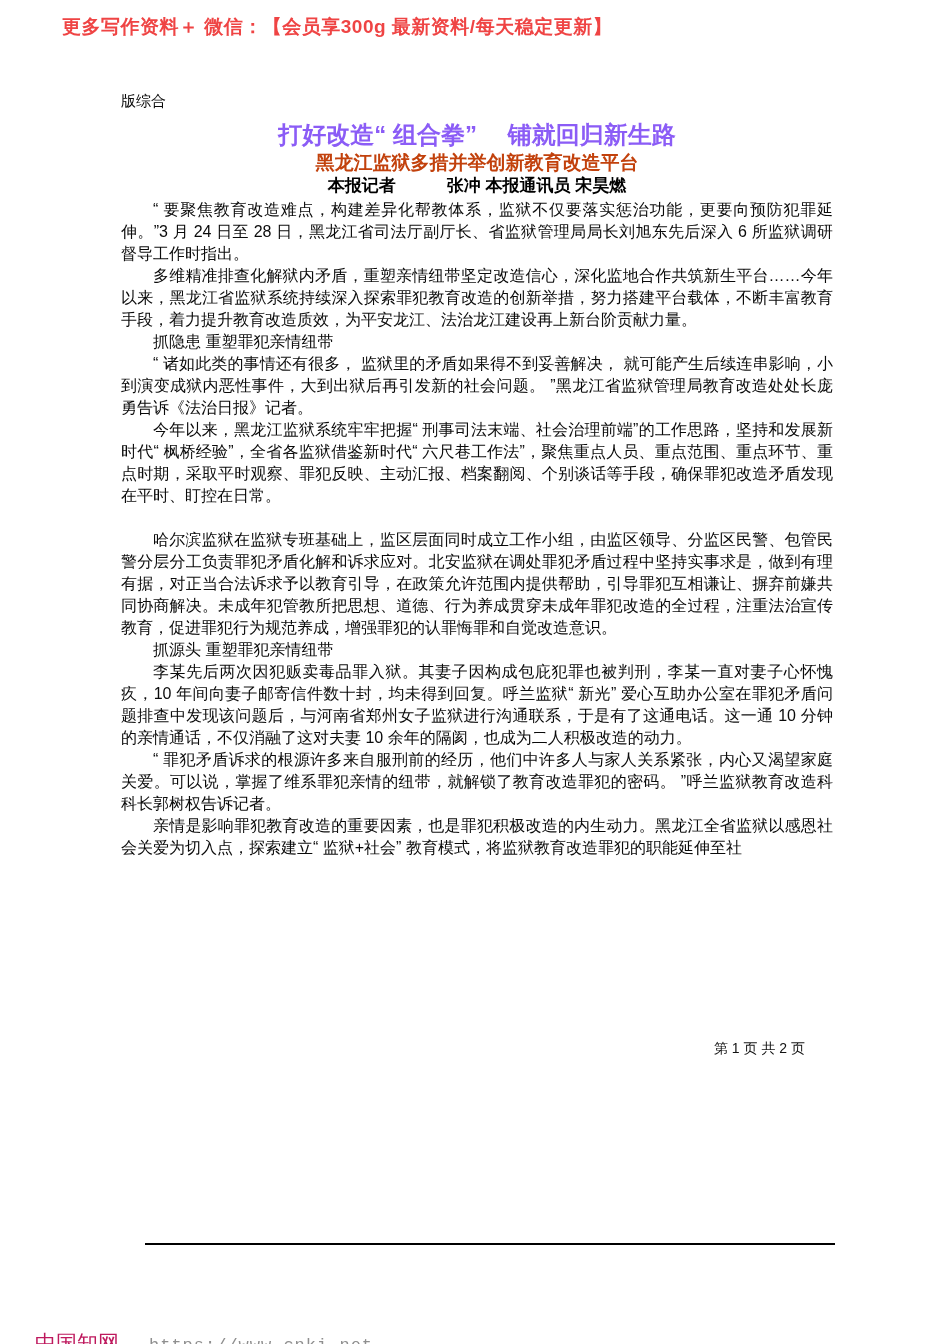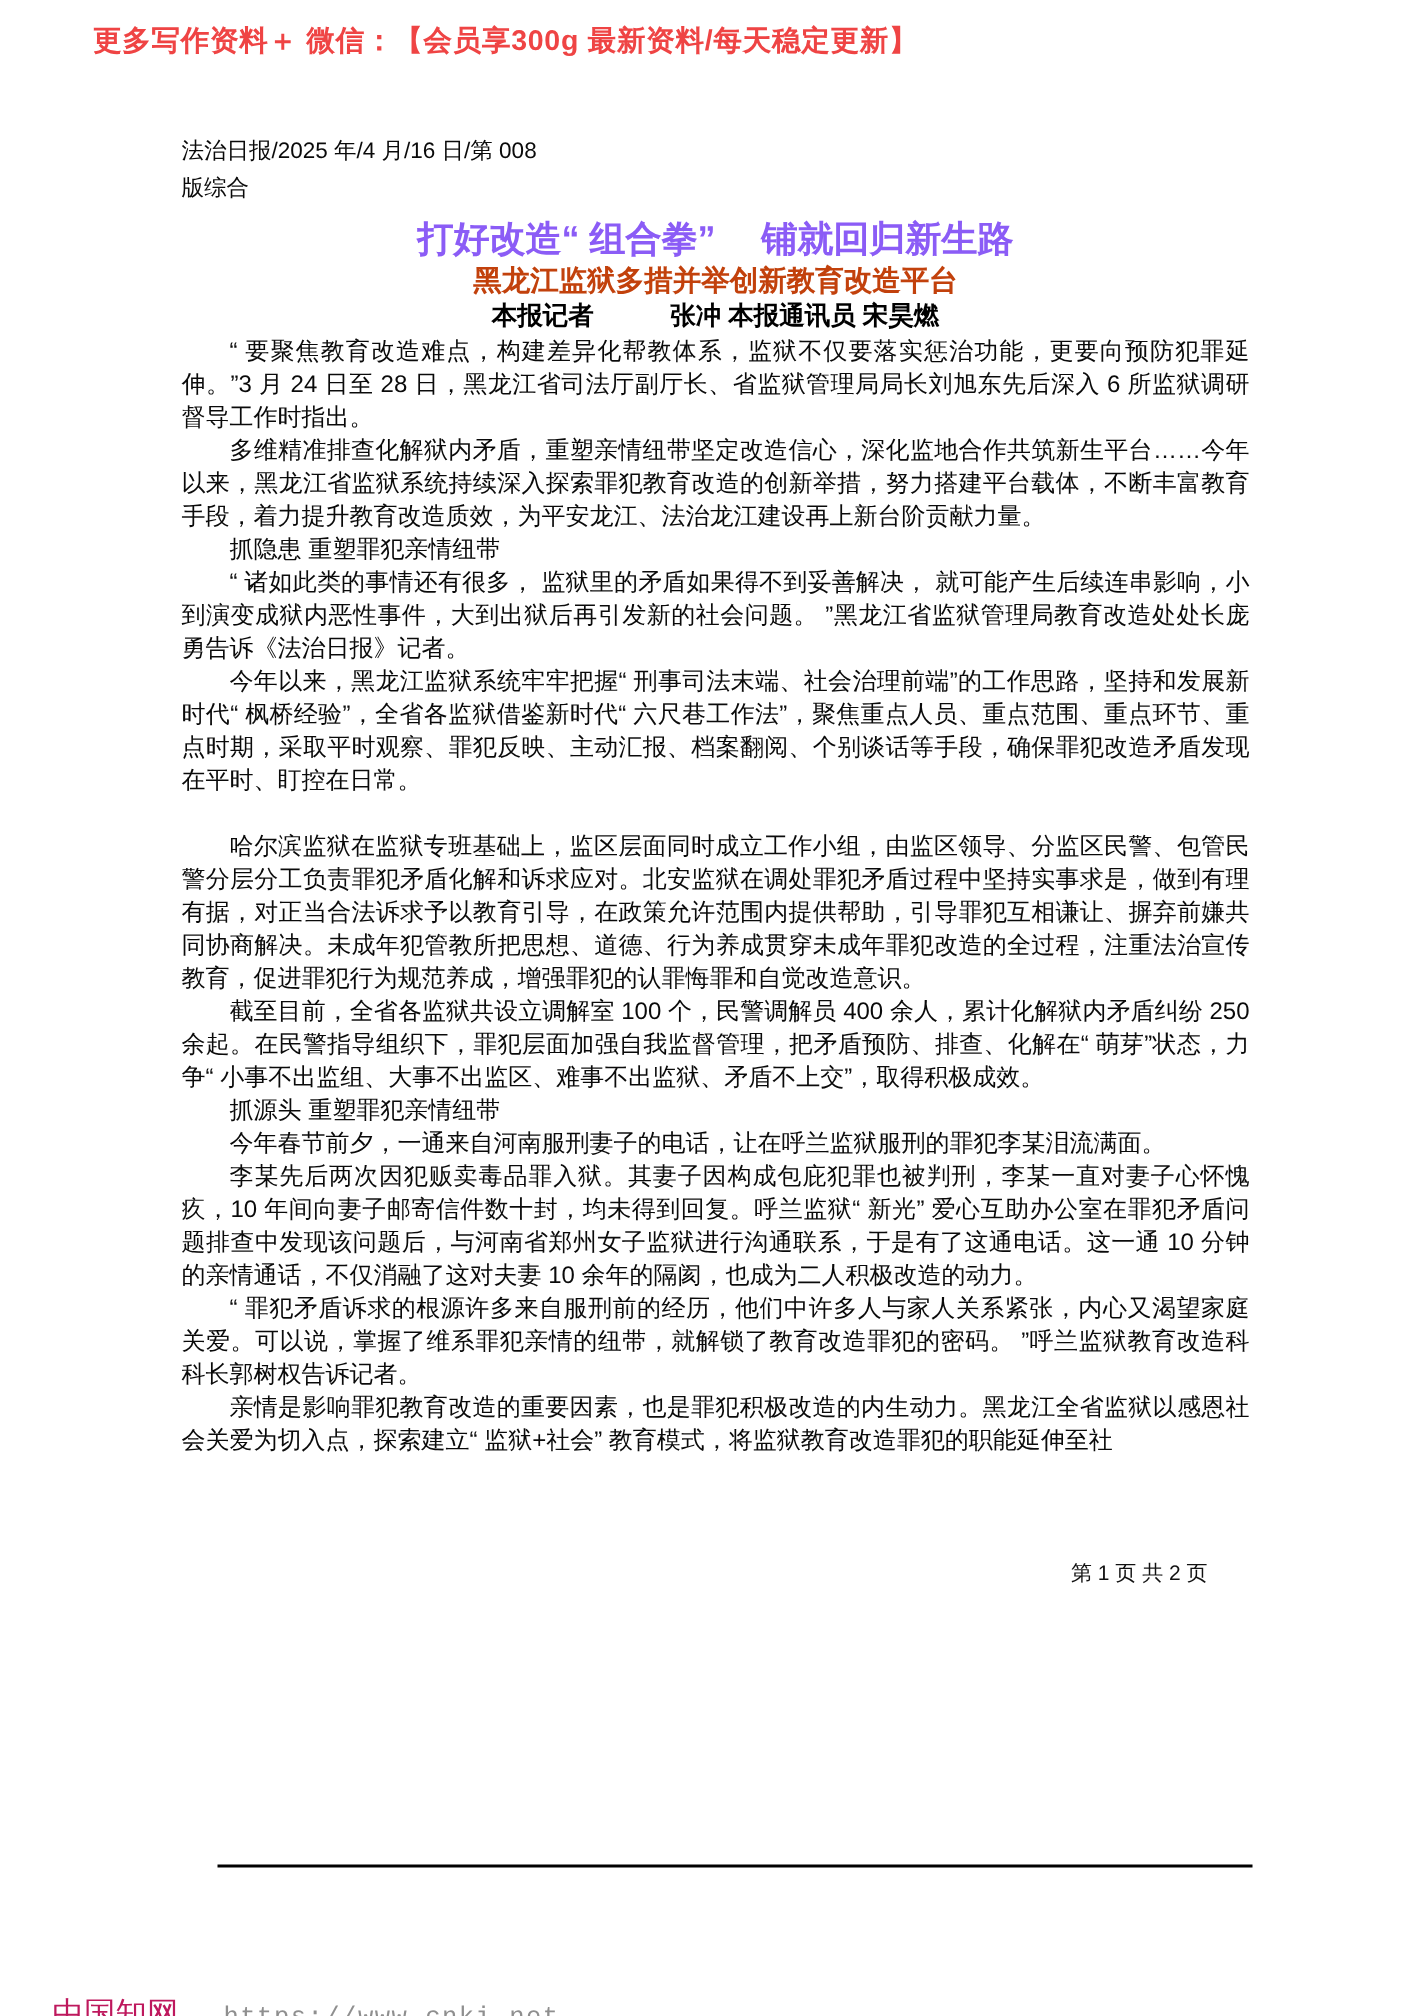--- a/index.html
+++ b/index.html
@@ -62,39 +62,36 @@
     margin-top: 48px;
   }
 </style>
 </head>
 <body>
 
 <div class="banner" style="color: #ef4444;">更多写作资料＋ 微信：【会员享300g 最新资料/每天稳定更新】</div>
 
 <div class="content">
   <div class="meta">
-    <div>法治日报/2025 年/4 月/16 日/第 008</div>
     <div>版综合</div>
   </div>
 
   <h1 class="title">打好改造“ 组合拳”　 铺就回归新生路</h1>
   <h2 class="subtitle">黑龙江监狱多措并举创新教育改造平台</h2>
   <div class="byline">本报记者　　　张冲  本报通讯员  宋昊燃</div>
 
   <div class="body">
     <p>“ 要聚焦教育改造难点，构建差异化帮教体系，监狱不仅要落实惩治功能，更要向预防犯罪延伸。”3 月 24 日至 28 日，黑龙江省司法厅副厅长、省监狱管理局局长刘旭东先后深入 6 所监狱调研督导工作时指出。</p>
     <p>多维精准排查化解狱内矛盾，重塑亲情纽带坚定改造信心，深化监地合作共筑新生平台……今年以来，黑龙江省监狱系统持续深入探索罪犯教育改造的创新举措，努力搭建平台载体，不断丰富教育手段，着力提升教育改造质效，为平安龙江、法治龙江建设再上新台阶贡献力量。</p>
     <p>抓隐患 重塑罪犯亲情纽带</p>
     <p>“ 诸如此类的事情还有很多， 监狱里的矛盾如果得不到妥善解决， 就可能产生后续连串影响，小到演变成狱内恶性事件，大到出狱后再引发新的社会问题。 ”黑龙江省监狱管理局教育改造处处长庞勇告诉《法治日报》记者。</p>
     <p>今年以来，黑龙江监狱系统牢牢把握“ 刑事司法末端、社会治理前端”的工作思路，坚持和发展新时代“ 枫桥经验”，全省各监狱借鉴新时代“ 六尺巷工作法”，聚焦重点人员、重点范围、重点环节、重点时期，采取平时观察、罪犯反映、主动汇报、档案翻阅、个别谈话等手段，确保罪犯改造矛盾发现在平时、盯控在日常。</p>
     <p class="blank"></p>
     <p>哈尔滨监狱在监狱专班基础上，监区层面同时成立工作小组，由监区领导、分监区民警、包管民警分层分工负责罪犯矛盾化解和诉求应对。北安监狱在调处罪犯矛盾过程中坚持实事求是，做到有理有据，对正当合法诉求予以教育引导，在政策允许范围内提供帮助，引导罪犯互相谦让、摒弃前嫌共同协商解决。未成年犯管教所把思想、道德、行为养成贯穿未成年罪犯改造的全过程，注重法治宣传教育，促进罪犯行为规范养成，增强罪犯的认罪悔罪和自觉改造意识。</p>
-    <p>截至目前，全省各监狱共设立调解室 100 个，民警调解员 400 余人，累计化解狱内矛盾纠纷 250 余起。在民警指导组织下，罪犯层面加强自我监督管理，把矛盾预防、排查、化解在“ 萌芽”状态，力争“ 小事不出监组、大事不出监区、难事不出监狱、矛盾不上交”，取得积极成效。</p>
     <p>抓源头 重塑罪犯亲情纽带</p>
-    <p>今年春节前夕，一通来自河南服刑妻子的电话，让在呼兰监狱服刑的罪犯李某泪流满面。</p>
     <p>李某先后两次因犯贩卖毒品罪入狱。其妻子因构成包庇犯罪也被判刑，李某一直对妻子心怀愧疚，10 年间向妻子邮寄信件数十封，均未得到回复。呼兰监狱“ 新光” 爱心互助办公室在罪犯矛盾问题排查中发现该问题后，与河南省郑州女子监狱进行沟通联系，于是有了这通电话。这一通 10 分钟的亲情通话，不仅消融了这对夫妻 10 余年的隔阂，也成为二人积极改造的动力。</p>
     <p>“ 罪犯矛盾诉求的根源许多来自服刑前的经历，他们中许多人与家人关系紧张，内心又渴望家庭关爱。可以说，掌握了维系罪犯亲情的纽带，就解锁了教育改造罪犯的密码。 ”呼兰监狱教育改造科科长郭树权告诉记者。</p>
     <p>亲情是影响罪犯教育改造的重要因素，也是罪犯积极改造的内生动力。黑龙江全省监狱以感恩社会关爱为切入点，探索建立“ 监狱+社会” 教育模式，将监狱教育改造罪犯的职能延伸至社</p>
   </div>
 </div>
 
 <div class="pagenum">第 1 页 共 2 页</div>
 
 <div class="rule"></div>
 

